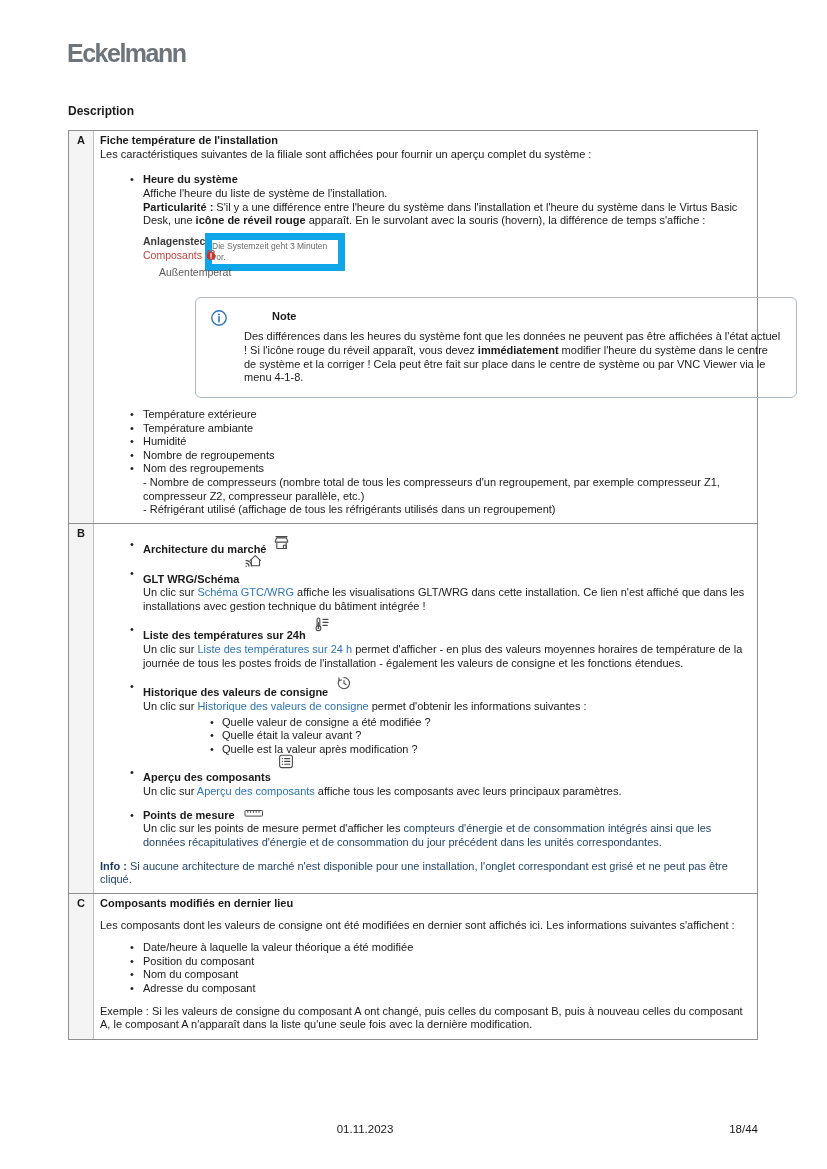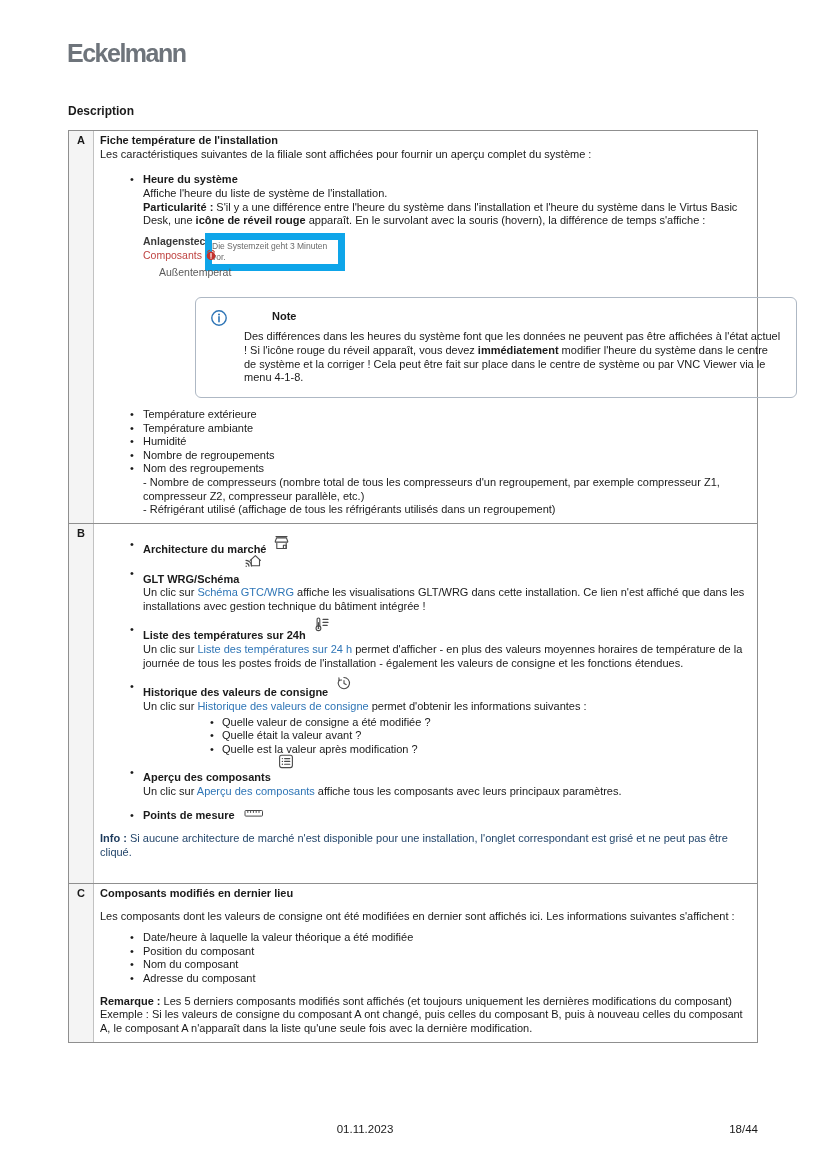--- a/index.html
+++ b/index.html
@@ -190,39 +190,39 @@
 
         <div class="b-item">
           <span class="b">Points de mesure</span><span class="icon-inline i5"><svg width="20" height="9" viewBox="0 0 20 9" fill="none" stroke="#4a4a4a" stroke-width="1">
                 <rect x="1" y="1.5" width="17.5" height="5.6" rx="0.8"></rect>
                 <path d="M3.8,1.5 v2.4"></path>
                 <path d="M6.6,1.5 v2.4"></path>
                 <path d="M9.4,1.5 v2.4"></path>
                 <path d="M12.2,1.5 v2.4"></path>
                 <path d="M15,1.5 v2.4"></path>
               </svg></span>
+          <div><span>Un clic sur les points de mesure permet d'afficher les </span><span class="navy">compteurs d'énergie et de consommation intégrés ainsi que les données récapitulatives d'énergie et de consommation du jour précédent dans les unités correspondantes.</span></div>
         </div>
 
         <div class="info-line"><span class="b">Info :</span><span> Si aucune architecture de marché n'est disponible pour une installation, l'onglet correspondant est grisé et ne peut pas être cliqué.</span></div>
       </div>
     </div>
 
     <div class="trow row-c">
       <div class="letter-cell">C</div>
       <div class="content-cell">
         <div class="b">Composants modifiés en dernier lieu</div>
         <div class="intro">Les composants dont les valeurs de consigne ont été modifiées en dernier sont affichés ici. Les informations suivantes s'affichent :</div>
         <div class="blist">
           <div class="bullet">Date/heure à laquelle la valeur théorique a été modifiée</div>
           <div class="bullet">Position du composant</div>
           <div class="bullet">Nom du composant</div>
           <div class="bullet">Adresse du composant</div>
         </div>
         <div class="remark-block">
-          <div><span class="b">Remarque :</span><span> Les 5 derniers composants modifiés sont affichés (et toujours uniquement les dernières modifications du composant)</span></div>
           <div>Exemple : Si les valeurs de consigne du composant A ont changé, puis celles du composant B, puis à nouveau celles du composant A, le composant A n'apparaît dans la liste qu'une seule fois avec la dernière modification.</div>
         </div>
       </div>
     </div>
 
   </div>
 
   <div class="footer-date">01.11.2023</div>
   <div class="footer-page">18/44</div>
 </div>

